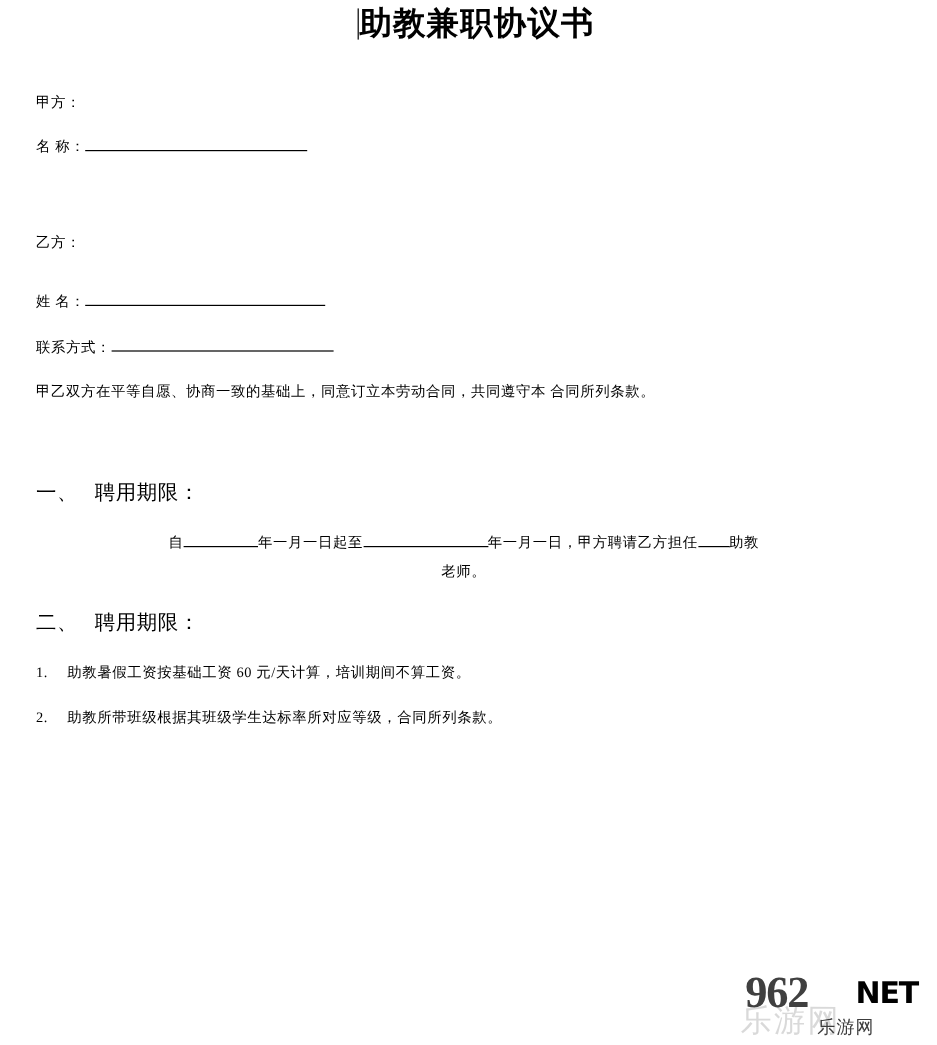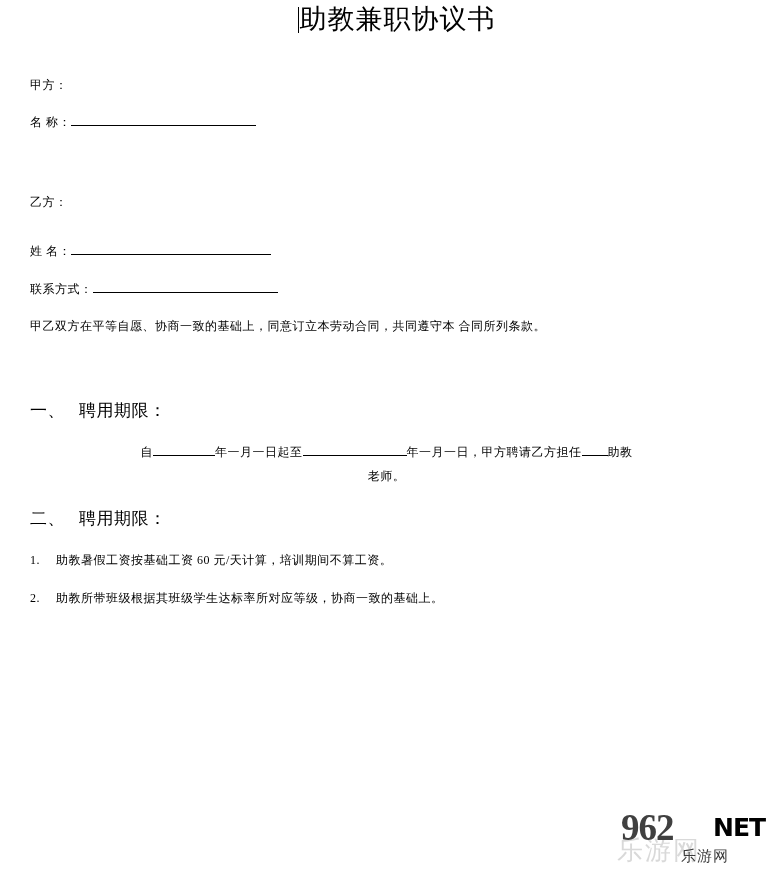--- a/index.html
+++ b/index.html
@@ -18,21 +18,21 @@
     background: #ffffff;
     overflow: hidden;
   }
   .doc-title {
     text-align: center;
     font-size: 27px;
     line-height: 34px;
     letter-spacing: 1px;
     margin: 2px 0 0 12px;
     padding: 0;
-    font-weight: normal;
+    font-weight: bold;
     font-family: "Liberation Serif", "DejaVu Serif", serif;
   }
   .body-block {
     padding: 0 38px 0 30px;
   }
   p.para {
     font-size: 12px;
     line-height: 1.95;
     margin: 0;
     padding: 0;
@@ -167,21 +167,21 @@
     <div class="sp-sm"></div>
 
     <p class="sect-head"><span class="num">二、</span><span>聘用期限：</span></p>
 
     <div class="sp-sm"></div>
 
     <p class="para indent-2"><span class="listnum">1.</span><span>助教暑假工资按基础工资 60 元/天计算，培训期间不算工资。</span></p>
 
     <div class="sp-sm"></div>
 
-    <p class="para indent-2"><span class="listnum">2.</span><span>助教所带班级根据其班级学生达标率所对应等级，协商一致的基础上。</span></p>
+    <p class="para indent-2"><span class="listnum">2.</span><span>助教所带班级根据其班级学生达标率所对应等级，合同所列条款。</span></p>
 
   </div>
 
   <div class="watermark">
     <span class="wm-ghost">乐游网</span>
     <span class="wm-962">962</span>
     <span class="wm-net">NET</span>
     <span class="wm-sub">乐游网</span>
   </div>
 

